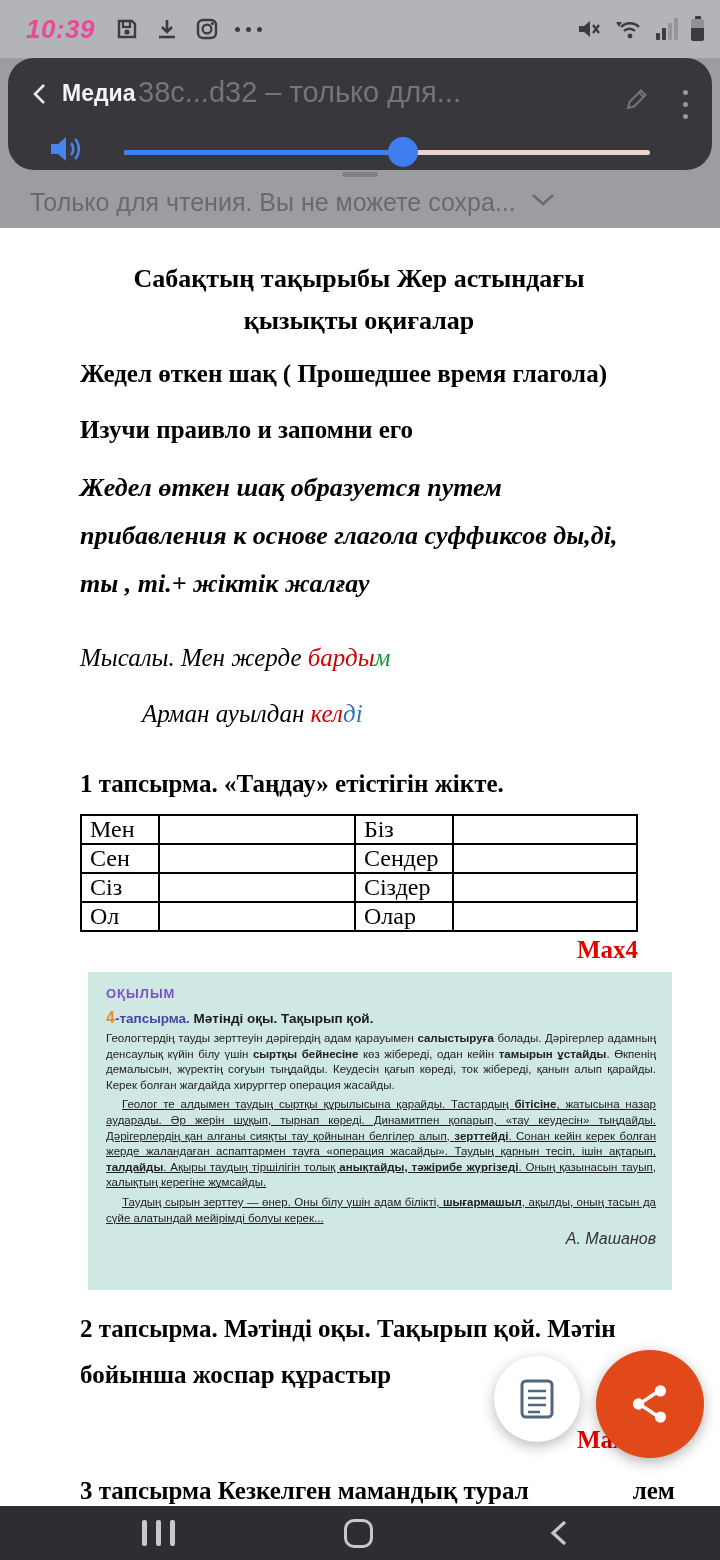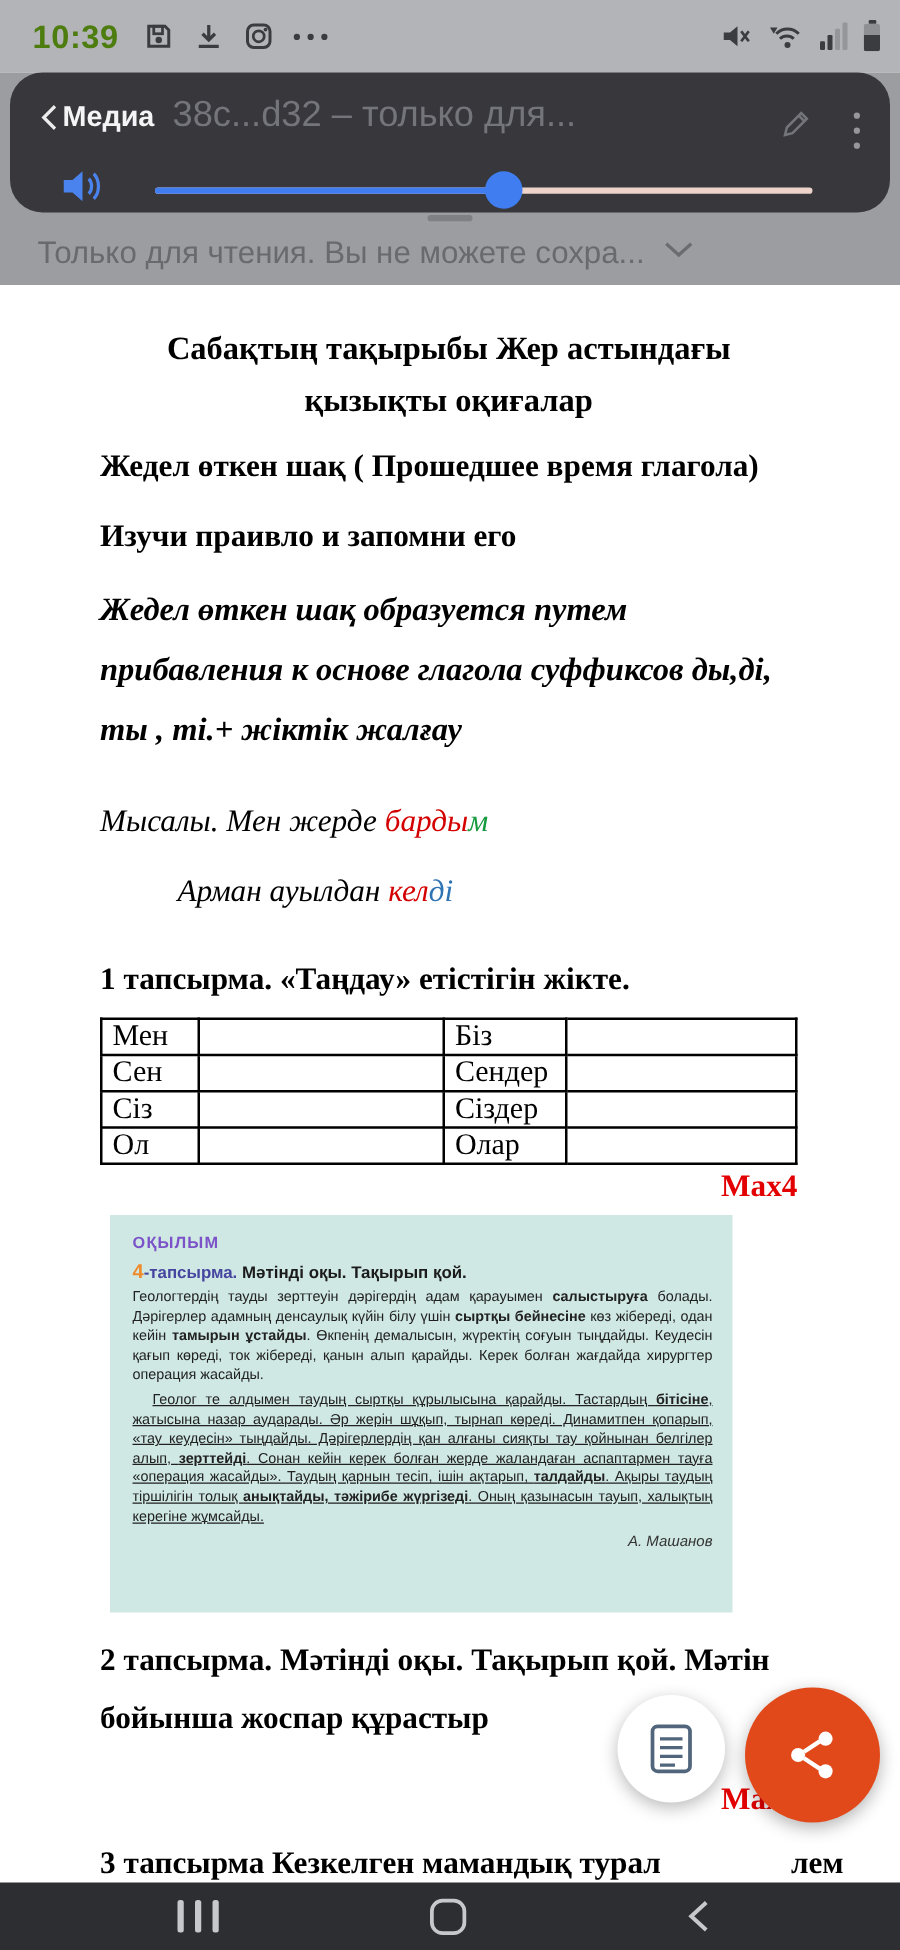--- a/index.html
+++ b/index.html
@@ -4,38 +4,38 @@
 <style>
   * { box-sizing: border-box; margin: 0; padding: 0; }
   html,body { width:720px; height:1560px; }
   body { position:relative; overflow:hidden; background:#fff; font-family:"Liberation Sans",sans-serif; }
 
   
   .scrim-top { position:absolute; top:0; left:0; width:720px; height:58px; background:#b3b4b7; z-index:1; }
   .scrim-mid { position:absolute; top:58px; left:0; width:720px; height:170px; background:#9c9da0; z-index:1; }
 
   
-  .statusbar { position:absolute; top:0; left:0; width:720px; height:58px; display:flex; align-items:center; z-index:2; color:#4d7c0f; }
+  .statusbar { position:absolute; top:0; left:0; width:720px; height:58px; display:flex; align-items:center; z-index:2; color:#ec4899;font-style:italic; }
   .sb-time { margin-left:26px; font-size:26px; font-weight:600; letter-spacing:.5px; }
   .sb-icons-left { display:flex; gap:16px; margin-left:20px; align-items:center; }
   .sb-right { position:absolute; right:16px; display:flex; gap:13px; align-items:center; }
   .sb-dots { display:flex; gap:6px; }
   .sb-dots i { width:5px; height:5px; border-radius:50%; background:#3b3c3f; }
   .sig-bars { display:flex; align-items:flex-end; gap:2px; height:22px; }
   .sig-bars i { width:4px; border-radius:1px; }
   .battery { width:13px; height:26px; display:flex; flex-direction:column; align-items:center; }
   .battery .tip { width:6px; height:3px; background:#3b3c3f; border-radius:1px 1px 0 0; }
   .battery .body { width:13px; height:22px; border-radius:2px; overflow:hidden; display:flex; flex-direction:column; }
   .battery .empty { flex:4; background:#8f9093; }
   .battery .full { flex:6; background:#3b3c3f; }
 
   
   .media-panel { position:absolute; left:8px; top:58px; width:704px; height:112px; background:#38383c; border-radius:26px; z-index:3; }
   .ghost-title { position:absolute; left:130px; top:18px; font-size:29px; color:#74747b; white-space:nowrap; overflow:hidden; max-width:480px; }
-  .panel-head { position:absolute; left:22px; top:22px; display:flex; align-items:center; z-index:2; }
+  .panel-head { position:absolute; left:22px; top:22px; display:flex; align-items:center; gap:12px; z-index:2; }
   .panel-label { color:#f4f4f6; font-size:23px; font-weight:600; }
   .ghost-pencil { position:absolute; right:62px; top:28px; }
   .panel-dots { position:absolute; right:20px; top:28px; display:flex; flex-direction:column; gap:7px; padding:4px; }
   .panel-dots i { width:5px; height:5px; border-radius:50%; background:#97979b; }
   .speaker { position:absolute; left:40px; top:74px; }
   .slider { position:absolute; left:116px; top:92px; width:526px; height:5px; border-radius:3px; background:#eed3ca; }
   .slider-fill { height:5px; border-radius:3px; background:#3f7df0; width:53%; }
   .slider-thumb { position:absolute; top:-13px; left:calc(53% - 15px); width:30px; height:30px; border-radius:50%; background:#3f7df0; }
 
   
@@ -54,30 +54,30 @@
   .example { font-size:25px; font-style:italic; }
   .ex1 { margin-top:36px; }
   .ex2 { margin-top:28px; margin-left:62px; }
   .ex3 { margin-top:28px; margin-left:70px; }
   .task-label { font-size:25px; font-weight:700; margin-top:42px; }
   table.conj { border-collapse:collapse; margin-top:16px; width:558px; font-size:24px; }
   .conj td { border:2px solid #000; height:29px; padding:0 4px 0 8px; }
   .max-label { color:#e30000; font-weight:700; font-size:25px; text-align:right; margin-top:4px; }
   .max2 { margin-top:28px; }
 
-  .textbook { margin:8px 0 0 8px; width:498px; height:318px; background:#cfe8e4; padding:14px 16px 0 18px; font-family:"Liberation Sans",sans-serif; overflow:hidden; }
+  .textbook { margin:8px 0 0 8px; width:584px; height:318px; background:#cfe8e4; padding:14px 16px 0 18px; font-family:"Liberation Sans",sans-serif; overflow:hidden; }
   .tb-section { font-size:13px; font-weight:700; color:#7b52c7; letter-spacing:1px; }
   .tb-task { font-size:13.5px; margin-top:8px; color:#1b1b1b; }
   .tb-task .num { color:#ef8b2b; font-weight:800; font-size:16px; }
   .tb-task .word { color:#4646a0; font-weight:800; }
   .tb-task .ttl { font-weight:800; }
   .tb-p { font-size:11.5px; line-height:15.6px; text-align:justify; color:#212121; margin-top:4px; }
   .tb-p.indent { text-indent:16px;text-decoration:underline; }
   .tb-p b { font-weight:700; }
-  .tb-author { font-size:12px; font-style:italic; text-align:right; margin-top:4px; color:#333; }
+  .tb-author { font-size:16px; font-style:italic; text-align:right; margin-top:4px; color:#333; }
 
   .task2 { font-size:25px; font-weight:700; line-height:46px; margin-top:16px; }
   .task3-line { display:flex; align-items:baseline; font-size:25px; font-weight:700; line-height:46px; margin-top:14px; white-space:nowrap; }
   .task3-gap { width:104px; flex:none; }
 
   
   .fab-doc { position:absolute; left:494px; top:1356px; width:86px; height:86px; border-radius:50%; background:#fff; box-shadow:0 4px 14px rgba(0,0,0,.28); z-index:4; display:flex; align-items:center; justify-content:center; }
   .fab-share { position:absolute; left:596px; top:1350px; width:108px; height:108px; border-radius:50%; background:#e2491a; box-shadow:0 4px 14px rgba(0,0,0,.3); z-index:5; display:flex; align-items:center; justify-content:center; }
 
   
@@ -235,20 +235,21 @@
     <p class="max-label">Мах4</p>
 
     <div class="textbook">
       <div class="tb-section">ОҚЫЛЫМ</div>
       <div class="tb-task">
         <span class="num">4</span><span class="word">-тапсырма.</span><span class="ttl"> Мәтінді оқы. Тақырып қой.</span>
       </div>
       <div>
           <p class="tb-p"><span>Геологтердің тауды зерттеуін дәрігердің адам қарауымен </span><b>салыстыруға</b><span> болады. Дәрігерлер адамның денсаулық күйін білу үшін </span><b>сыртқы бейнесіне</b><span> көз жібереді, одан кейін </span><b>тамырын ұстайды</b><span>. Өкпенің демалысын, жүректің соғуын тыңдайды. Кеудесін қағып көреді, ток жібереді, қанын алып қарайды. Керек болған жағдайда хирургтер операция жасайды.</span></p>
           <p class="tb-p indent"><span>Геолог те алдымен таудың сыртқы құрылысына қарайды. Тастардың </span><b>бітісіне</b><span>, жатысына назар аударады. Әр жерін шұқып, тырнап көреді. Динамитпен қопарып, «тау кеудесін» тыңдайды. Дәрігерлердің қан алғаны сияқты тау қойнынан белгілер алып, </span><b>зерттейді</b><span>. Сонан кейін керек болған жерде жаландаған аспаптармен тауға «операция жасайды». Таудың қарнын тесіп, ішін ақтарып, </span><b>талдайды</b><span>. Ақыры таудың тіршілігін толық </span><b>анықтайды, тәжірибе жүргізеді</b><span>. Оның қазынасын тауып, халықтың керегіне жұмсайды.</span></p>
+          <p class="tb-p indent"><span>Таудың сырын зерттеу — өнер. Оны білу үшін адам білікті, </span><b>шығармашыл</b><span>, ақылды, оның тасын да сүйе алатындай мейірімді болуы керек...</span></p>
         </div>
       <div class="tb-author">А. Машанов</div>
     </div>
 
     <p class="task2">2 тапсырма. Мәтінді оқы. Тақырып қой. Мәтін бойынша жоспар құрастыр</p>
     <p class="max-label max2">Мах2</p>
 
     <div class="task3-line">
       <span>3 тапсырма Кезкелген мамандық турал</span>
       <span class="task3-gap"></span>

